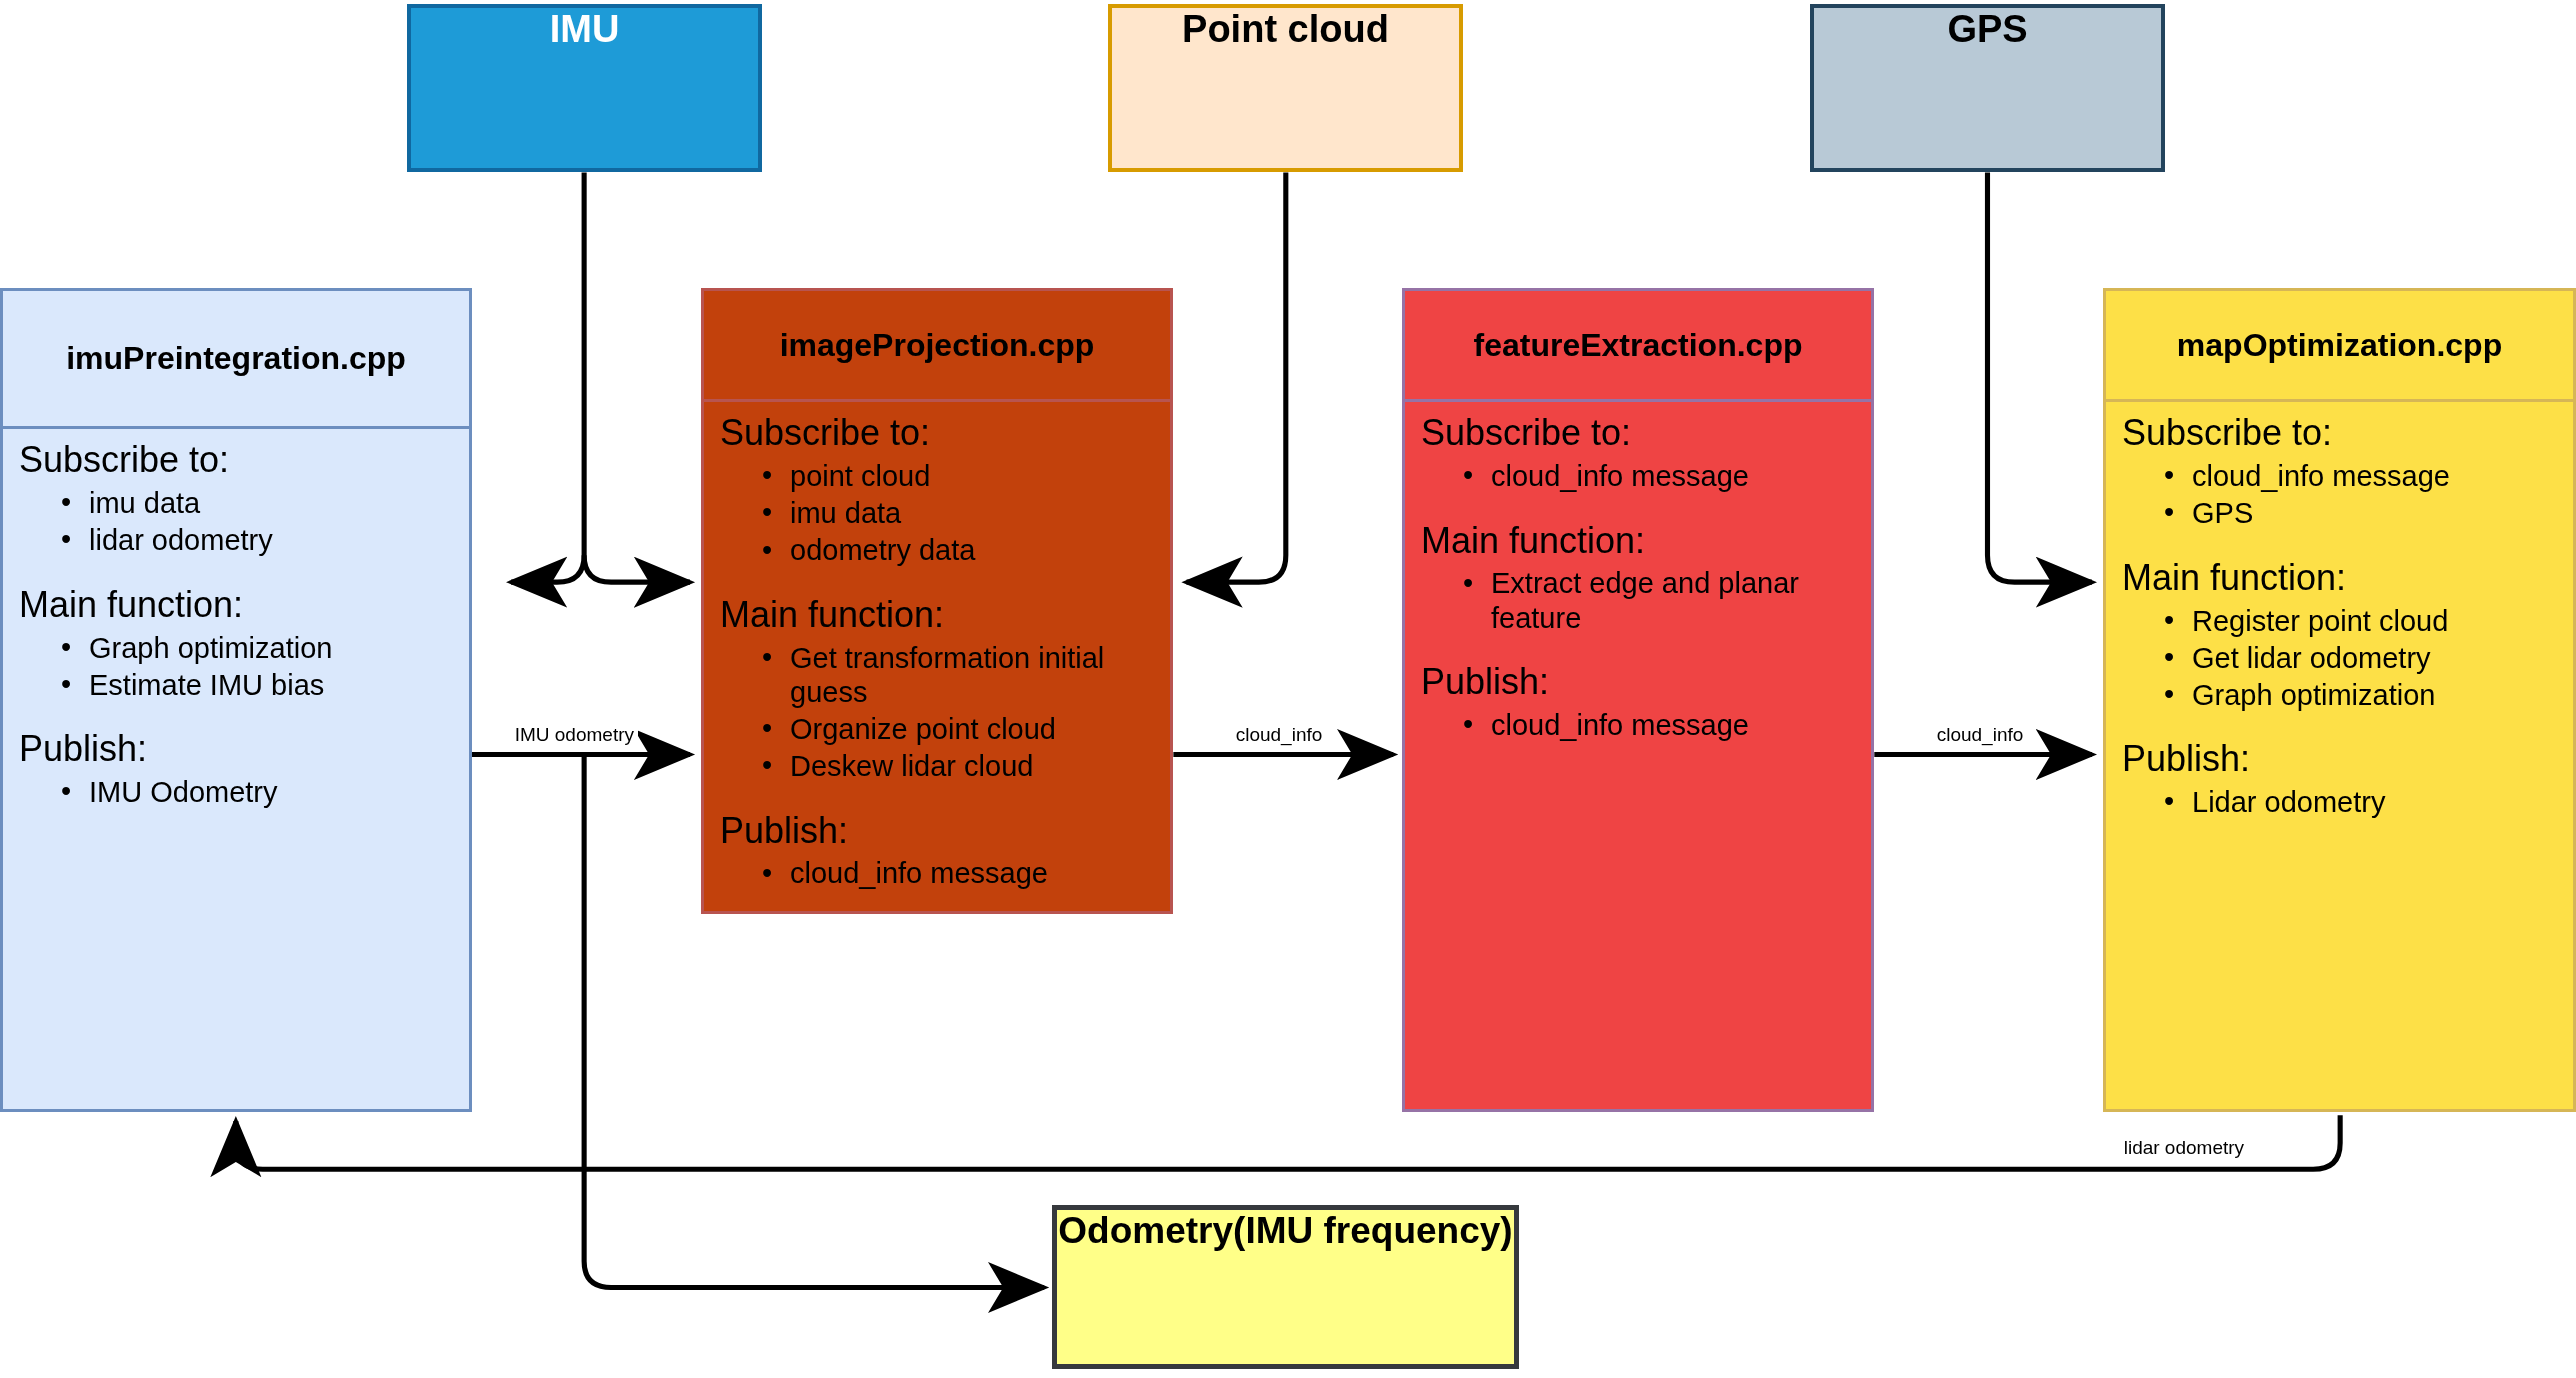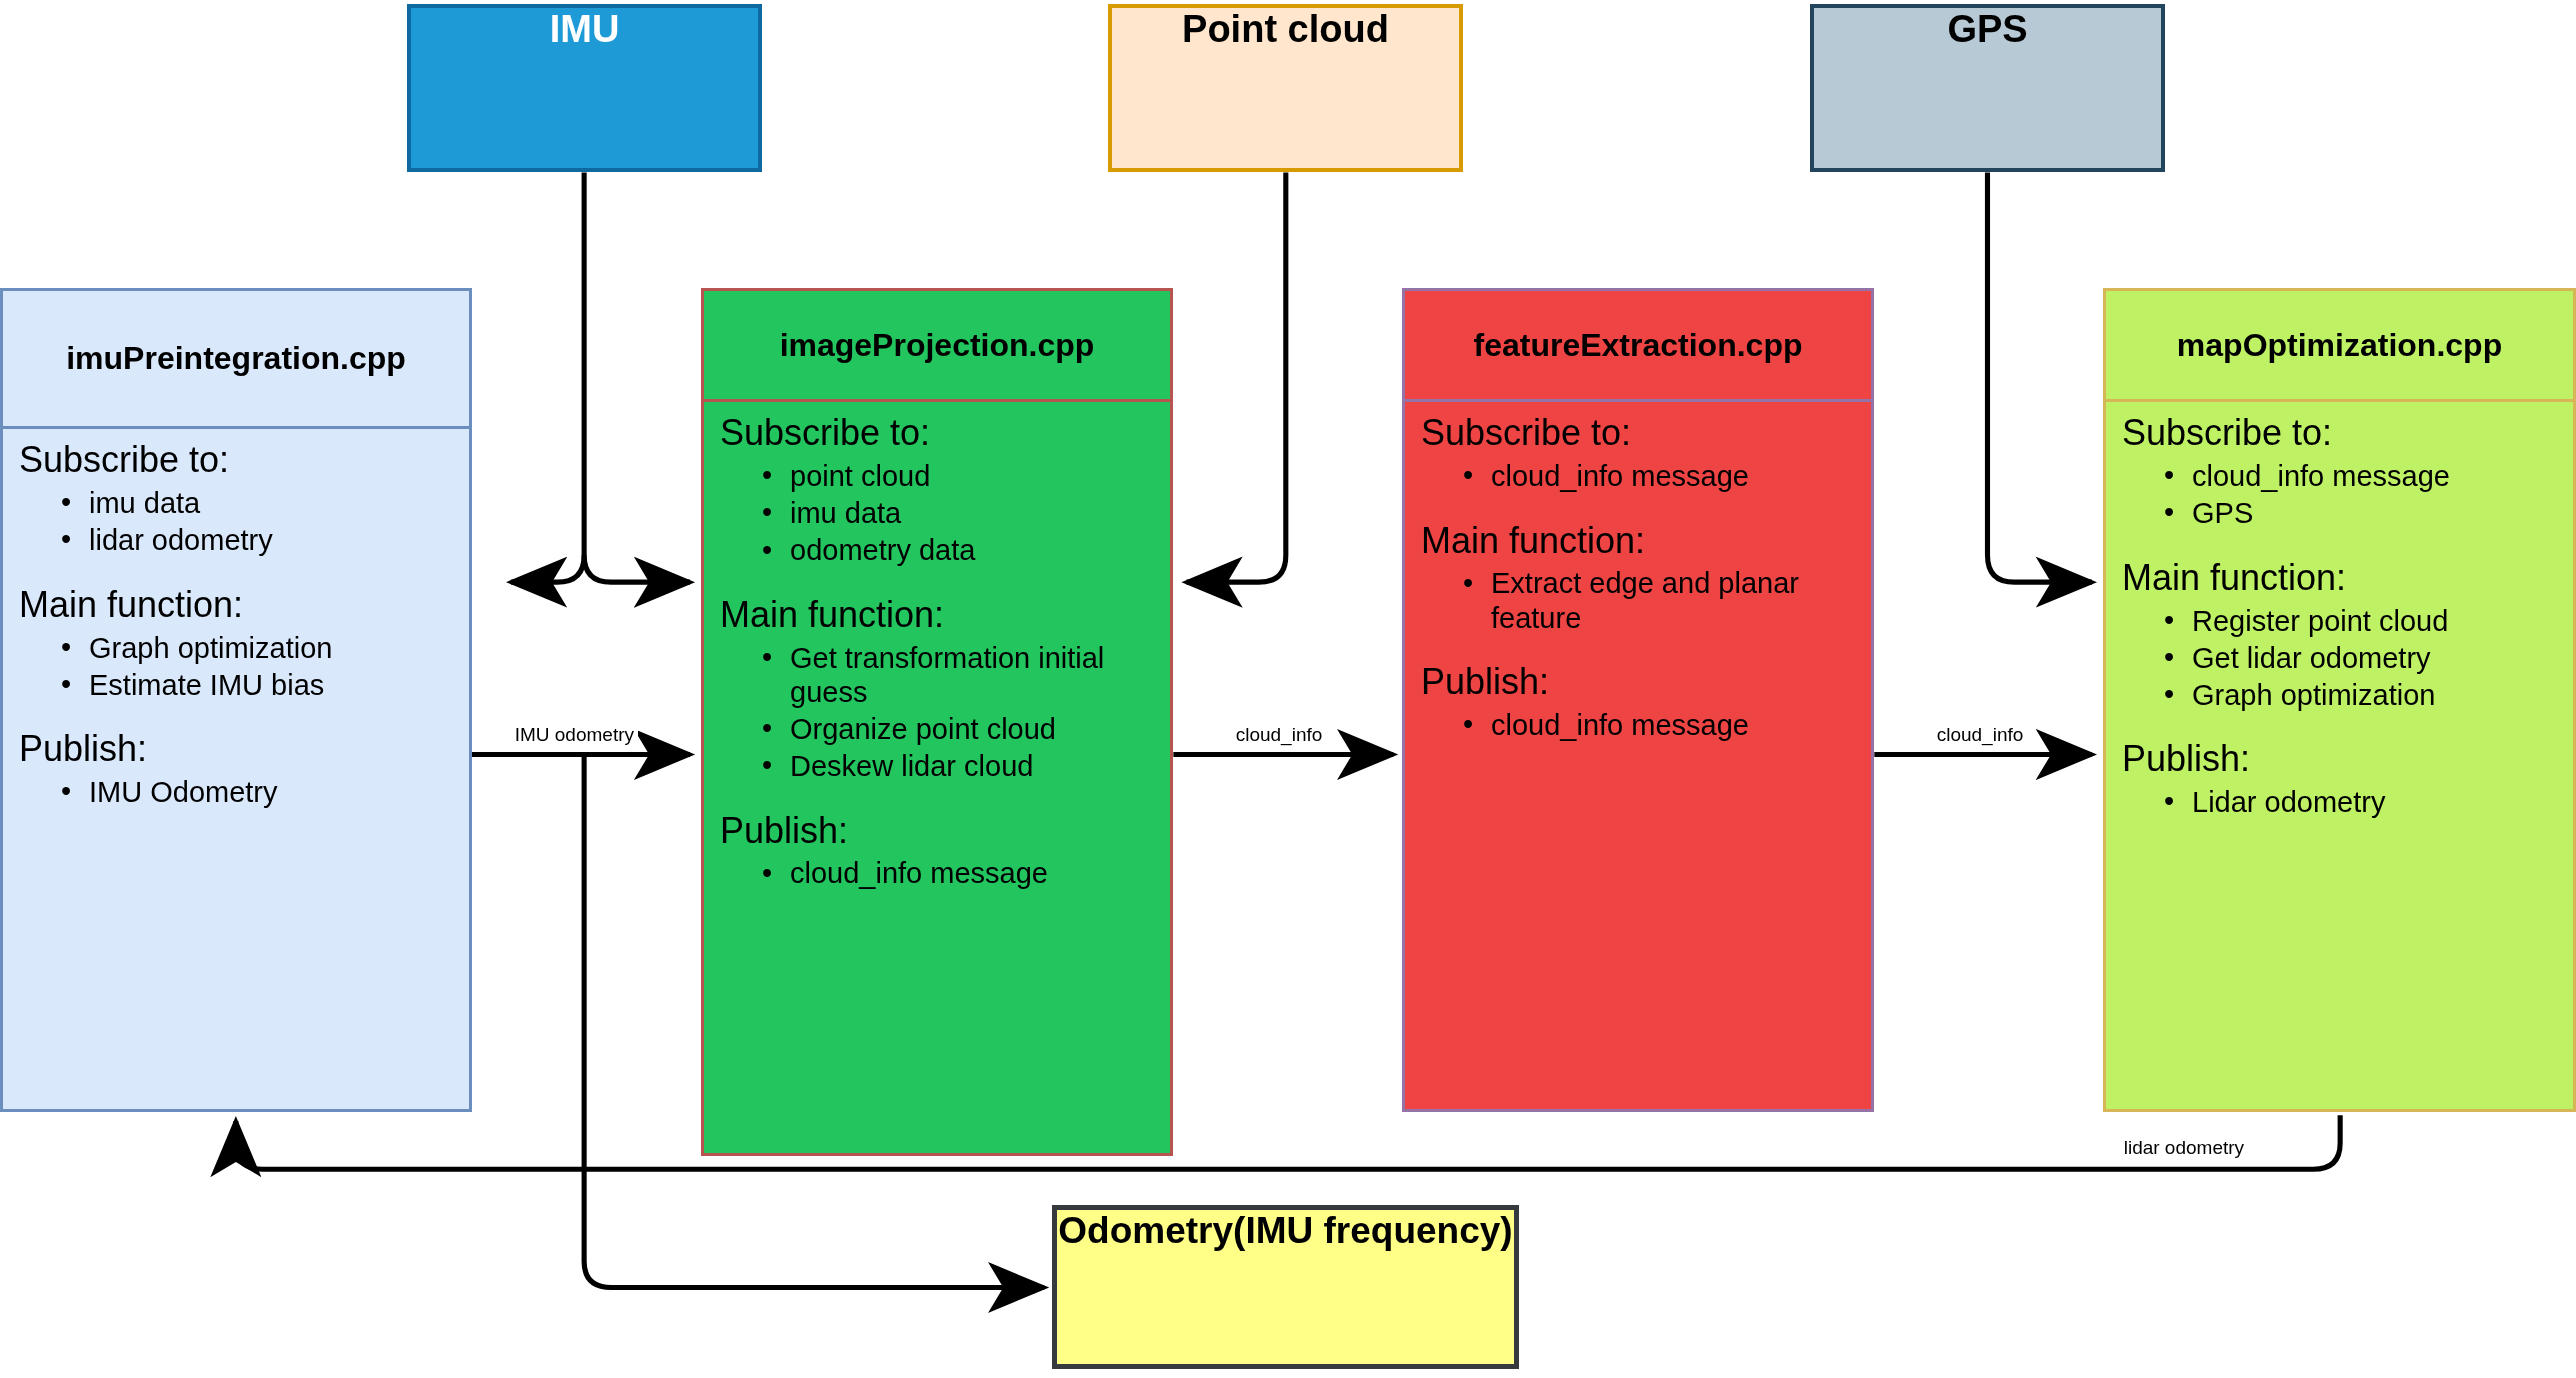--- a/index.html
+++ b/index.html
@@ -90,22 +90,22 @@
         <li>Estimate IMU bias</li>
       </ul>
       <div class="sec-gap"></div>
       <p class="sec-label">Publish:</p>
       <ul class="blist">
         <li>IMU Odometry</li>
       </ul>
     </div>
   </div>
 
-  <div class="mod-box" style="left:701px;top:288px;width:472px;height:868px;
-              background:#22c55e;border:3.7px solid #b85450;">
+  <div class="mod-box" style="left:701px;top:288px;width:472px;height:626px;
+              background:#c2410c;border:3.7px solid #b85450;">
     <div class="mod-head" style="height:111px;border-bottom:3.7px solid #b85450;font-size:32px;color:#000;">
       <span>imageProjection.cpp</span>
     </div>
     <div class="mod-body">
       <p class="sec-label">Subscribe to:</p>
       <ul class="blist">
         <li>point cloud</li>
         <li>imu data</li>
         <li>odometry data</li>
       </ul>
@@ -141,21 +141,21 @@
       </ul>
       <div class="sec-gap"></div>
       <p class="sec-label">Publish:</p>
       <ul class="blist">
         <li>cloud_info message</li>
       </ul>
     </div>
   </div>
 
   <div class="mod-box" style="left:2103px;top:288px;width:473px;height:824px;
-              background:#bef264;border:3.7px solid #d6b656;">
+              background:#fde047;border:3.7px solid #d6b656;">
     <div class="mod-head" style="height:111px;border-bottom:3.7px solid #d6b656;font-size:32px;color:#000;">
       <span>mapOptimization.cpp</span>
     </div>
     <div class="mod-body">
       <p class="sec-label">Subscribe to:</p>
       <ul class="blist">
         <li>cloud_info message</li>
         <li>GPS</li>
       </ul>
       <div class="sec-gap"></div>

